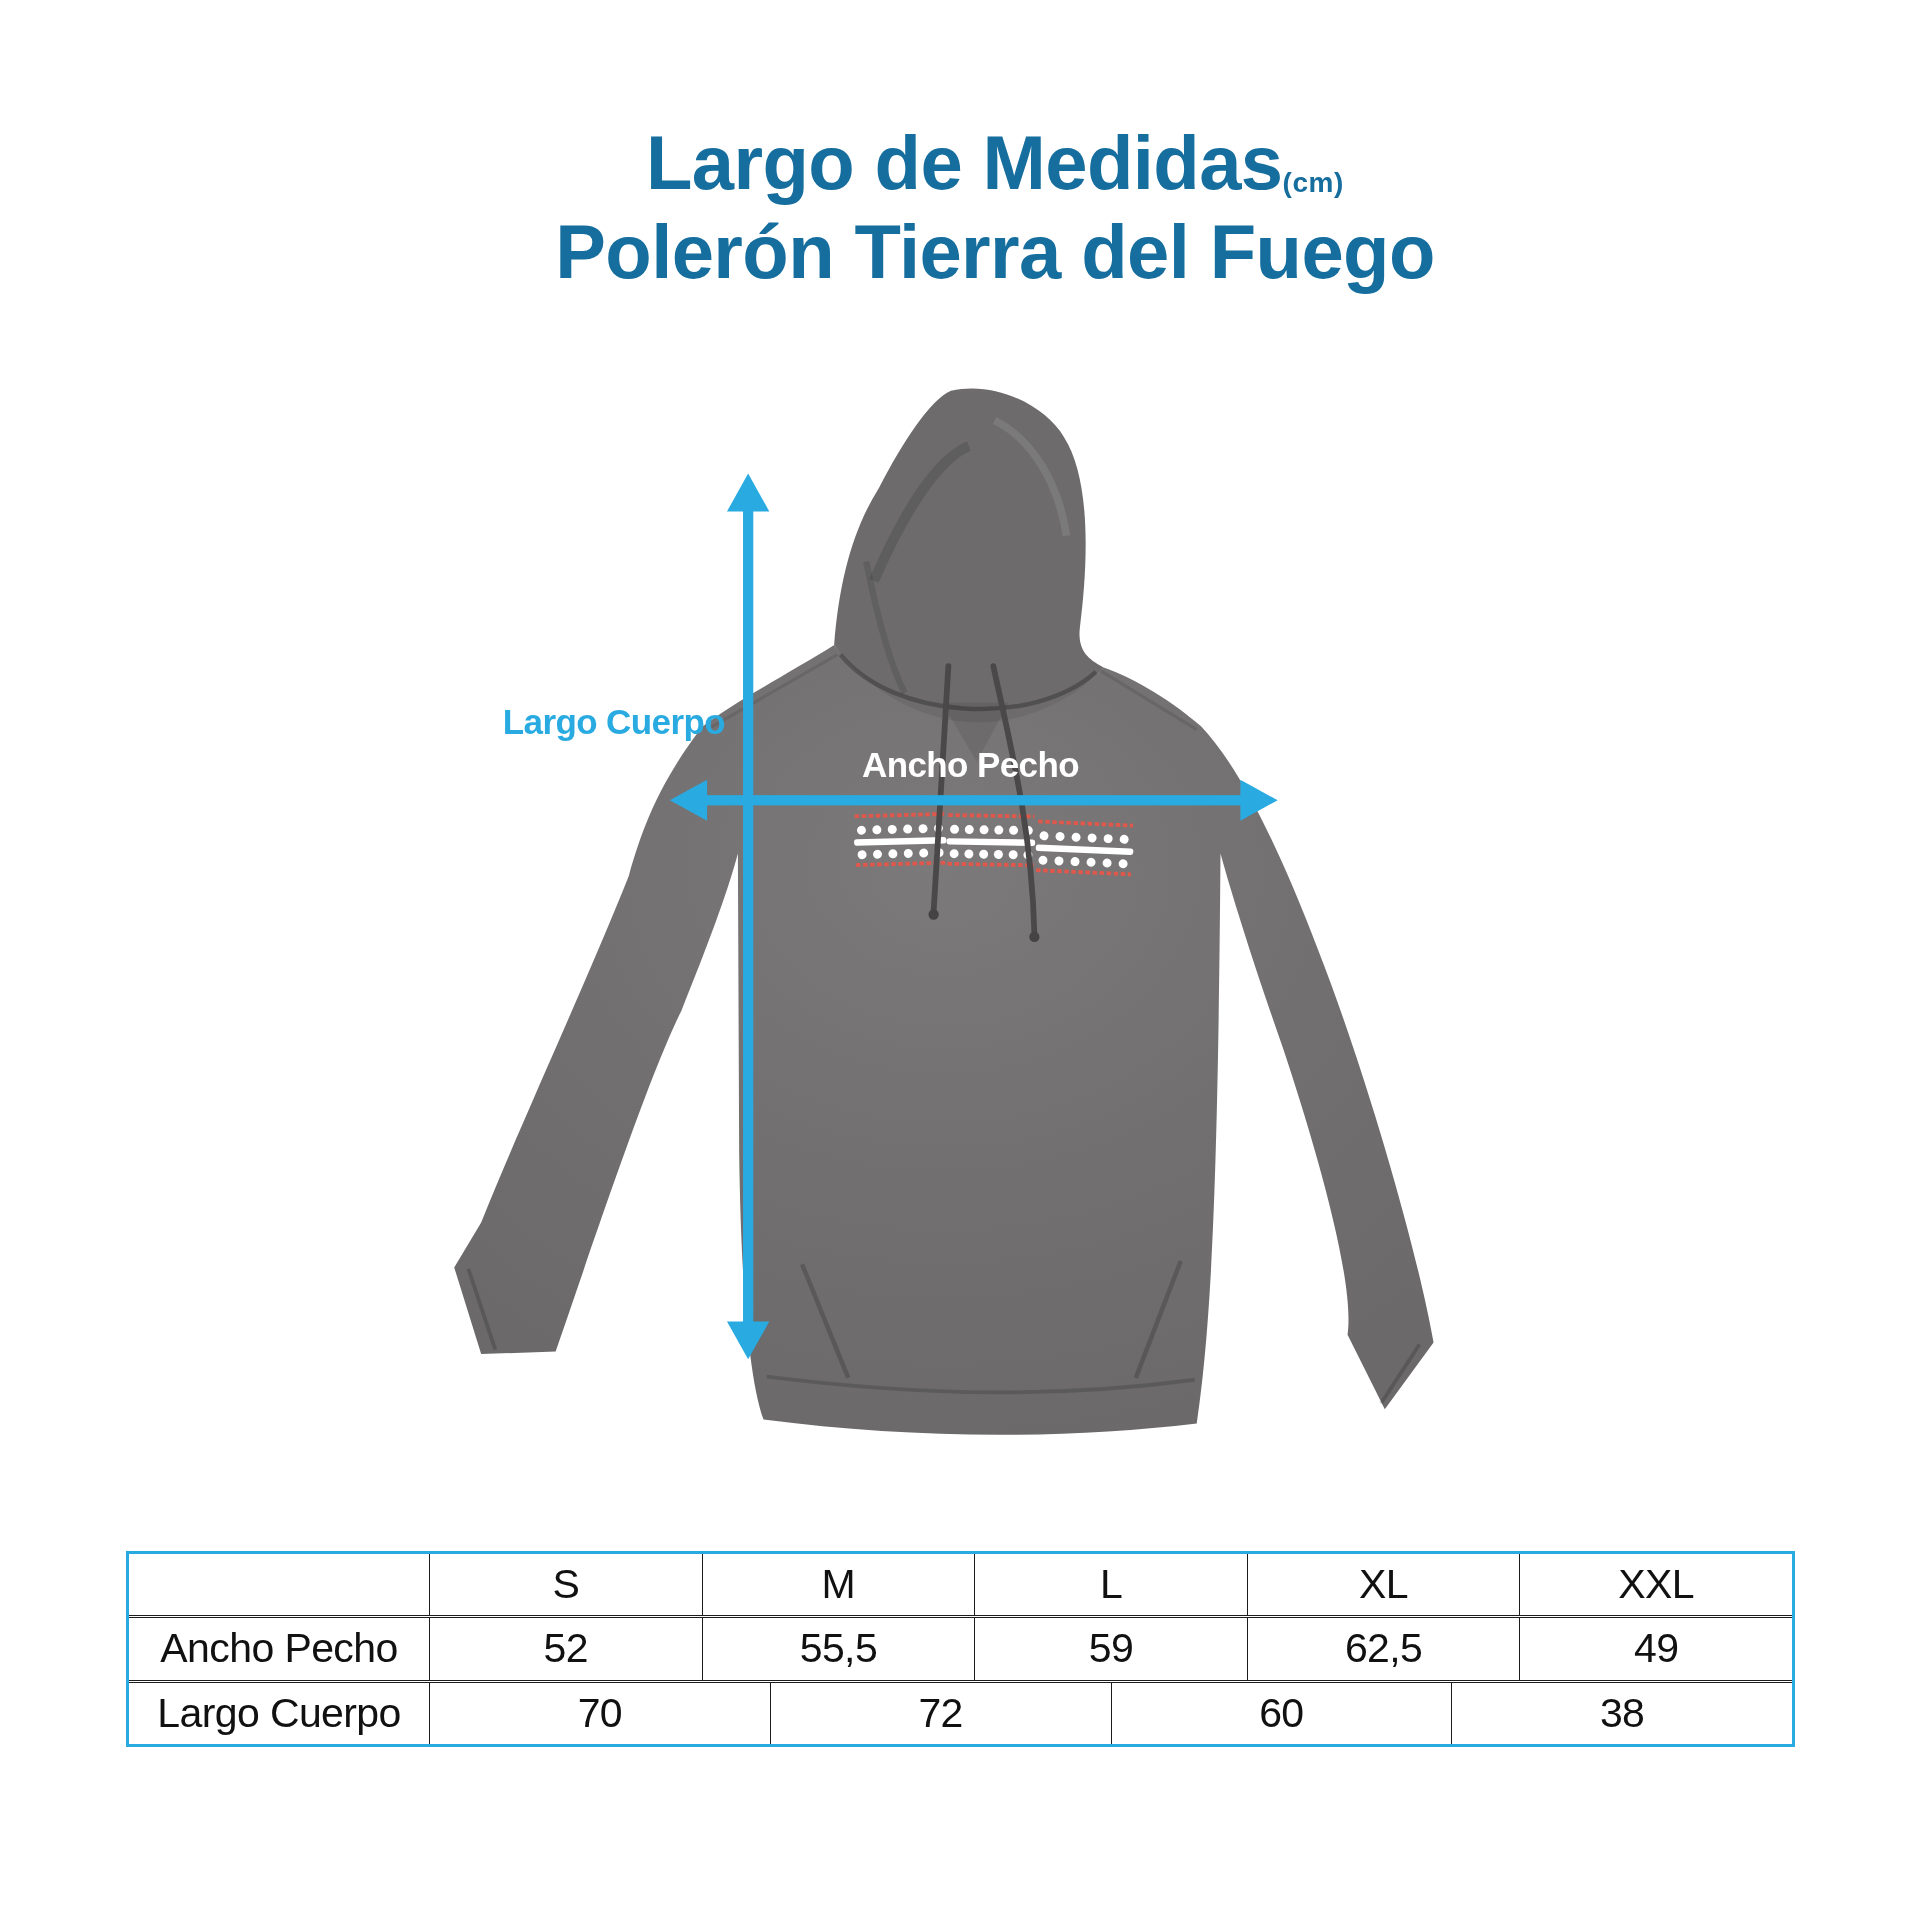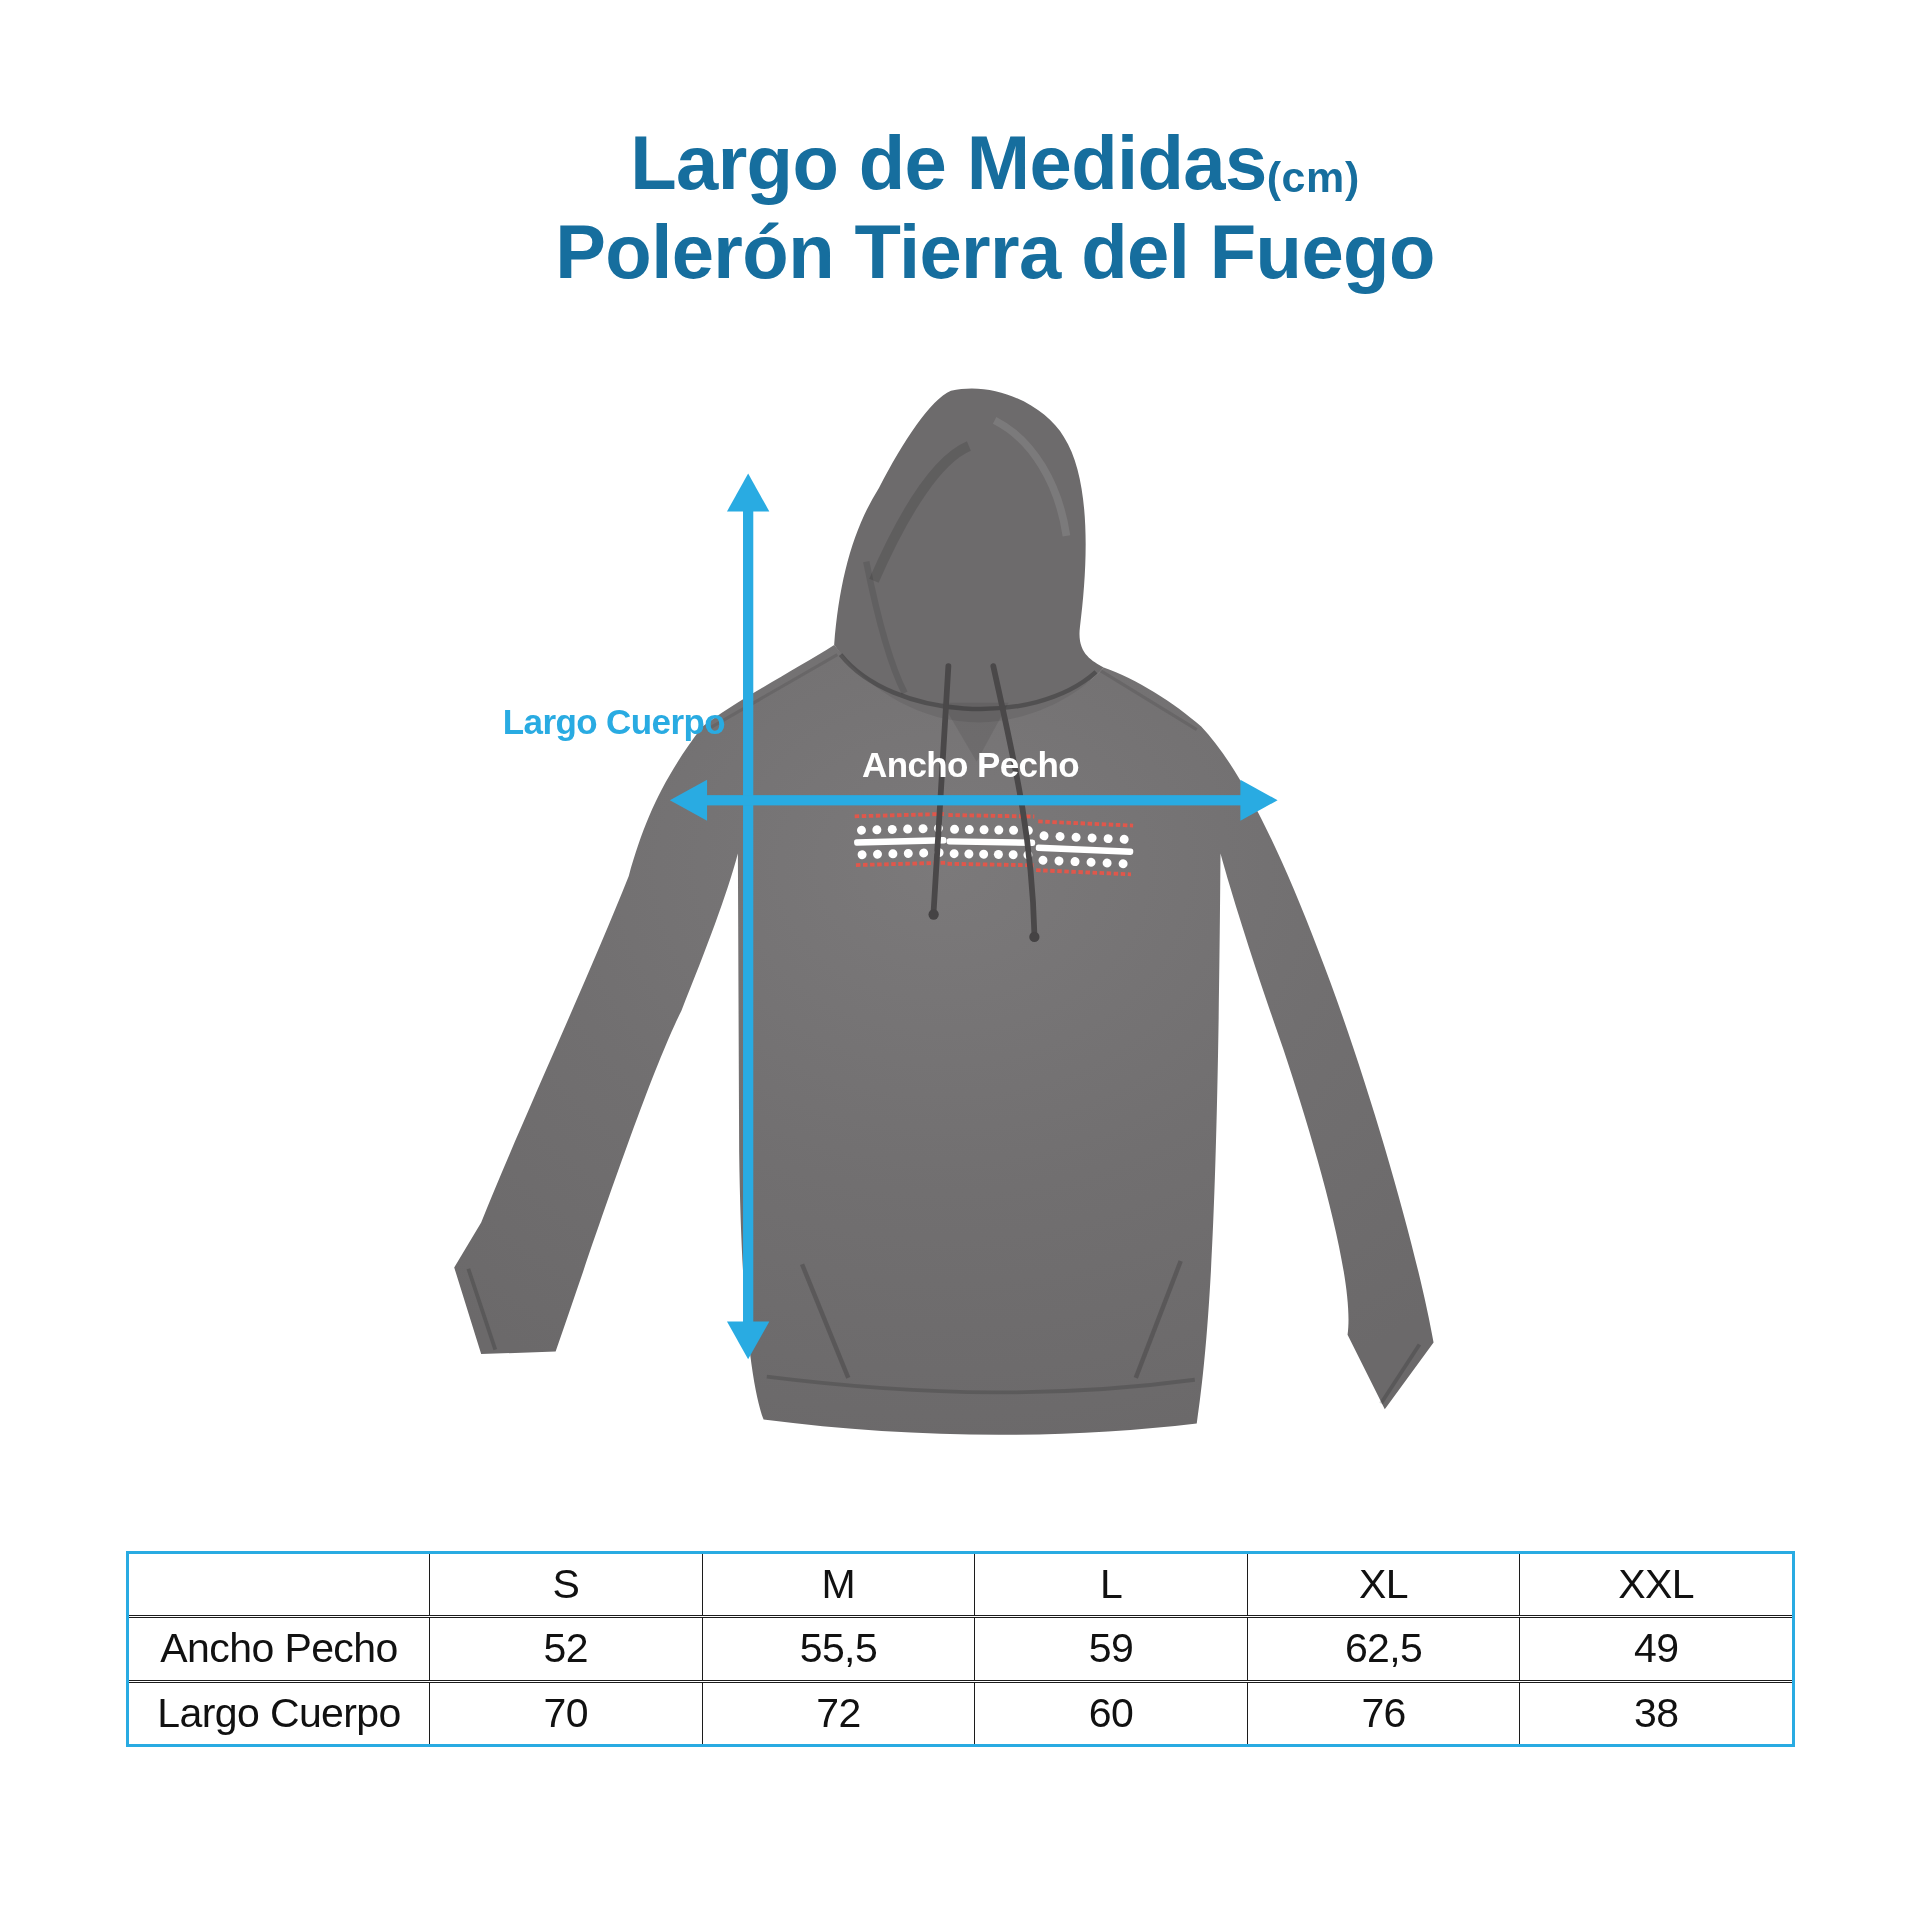--- a/index.html
+++ b/index.html
@@ -6,21 +6,21 @@
   body{width:1926px;height:1926px;position:relative;overflow:hidden;
        font-family:"Liberation Sans", sans-serif;}
 
   
   .title-block{
     position:absolute;left:64px;top:119px;width:1862px;
     text-align:center;color:#166E9E;font-weight:bold;
     font-size:76px;line-height:1.17;letter-spacing:-0.6px;
   }
   .title-unit{
-    font-size:43px;font-weight:bold;letter-spacing:0.6px;
+    font-size:28px;font-weight:bold;letter-spacing:0.6px;
     display:inline-block;transform:translateY(2.6px);
   }
 
   
   .figure-svg{position:absolute;left:417px;top:369px;width:1091px;height:1091px;}
 
   .measure-label{
     position:absolute;font-weight:bold;font-size:35px;letter-spacing:-0.6px;
     white-space:nowrap;
   }
@@ -219,17 +219,16 @@
     <div class="t-cell">55,5</div>
     <div class="t-cell">59</div>
     <div class="t-cell">62,5</div>
     <div class="t-cell">49</div>
   </div>
   <div class="t-row">
     <div class="t-cell t-label">Largo Cuerpo</div>
     <div class="t-cell">70</div>
     <div class="t-cell">72</div>
     <div class="t-cell">60</div>
-    <div class="t-cell">76</div>
     <div class="t-cell">38</div>
   </div>
 </div>
 
 
 </body></html>

